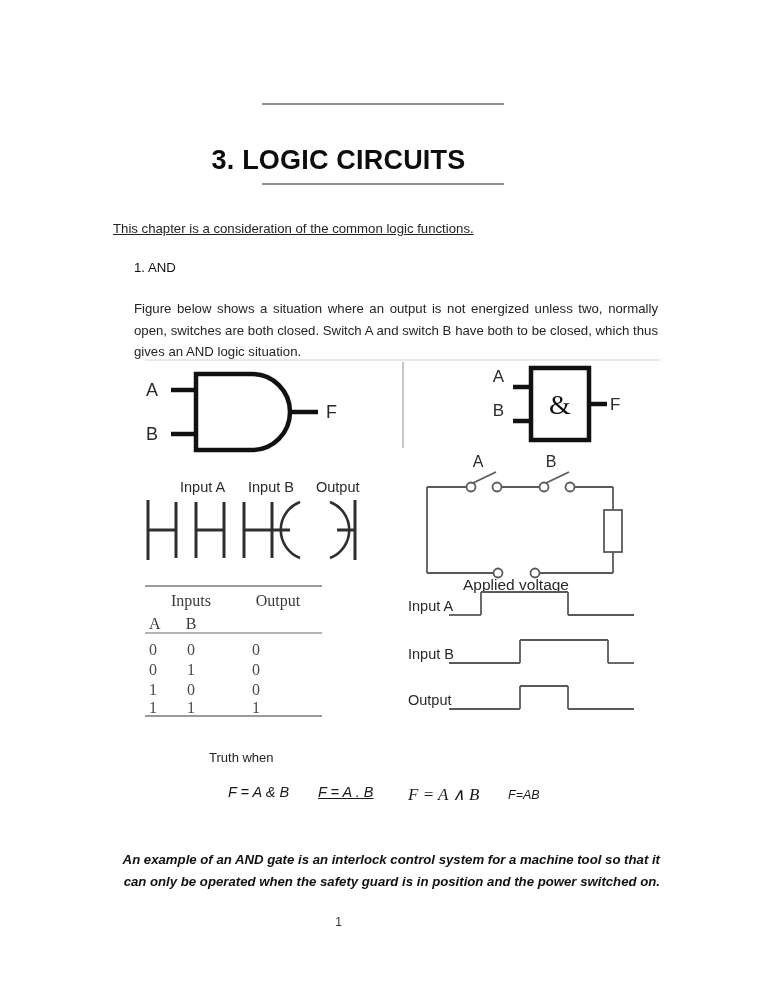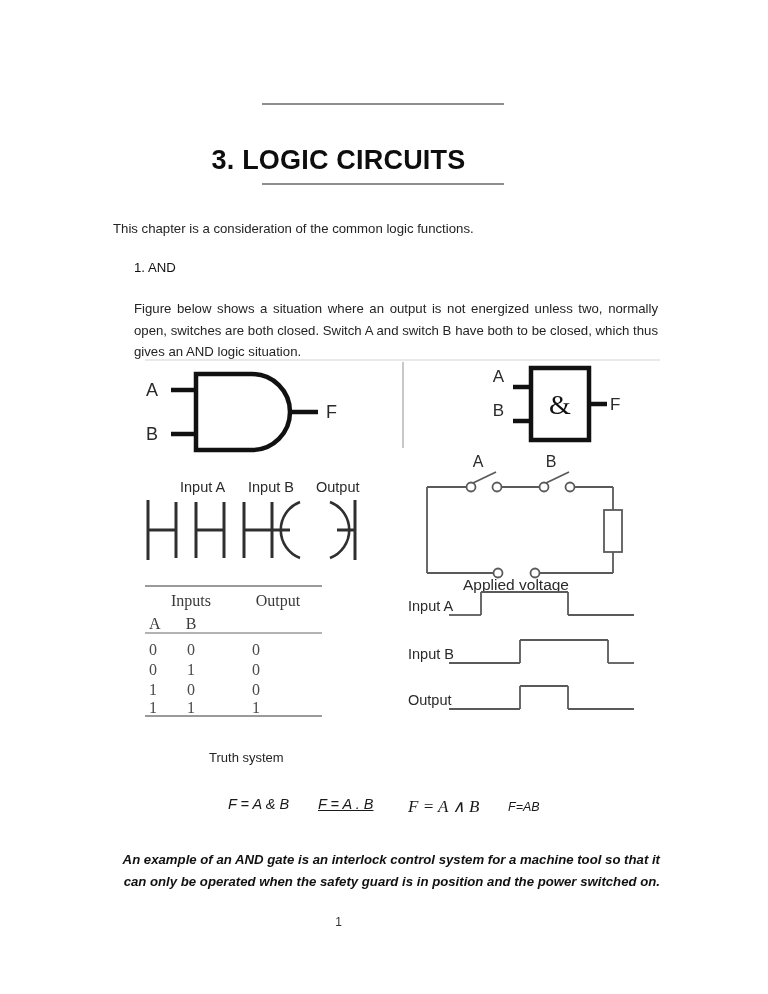--- a/index.html
+++ b/index.html
@@ -43,20 +43,21 @@
 
   
   .intro {
     position: absolute;
     left: 113px;
     top: 206px;
     width: 560px;
     font-size: 13.2px;
     line-height: 1.45;
     color: #242424;
+    text-decoration: underline;
   }
   .sec-heading {
     position: absolute;
     left: 134px;
     top: 249px;
     font-size: 13.2px;
     font-weight: normal;
     color: #111111;
   }
   .para-justified {
@@ -109,21 +110,20 @@
     color: #242424;
   }
 
   
   .eq {
     position: absolute;
     top: 784px;
     font-style: italic;
     color: #1a1a1a;
     white-space: nowrap;
-    margin-top: 12px;
   }
   .eq-sans { font-family: "Liberation Sans", sans-serif; font-size: 14.5px; }
   .eq-serif { font-family: "Liberation Serif", serif; font-size: 17px; }
   .eq-small { font-family: "Liberation Sans", sans-serif; font-size: 12.5px; }
   #eq-1 { left: 228px; }
   #eq-2 { left: 318px; text-decoration: underline; }
   #eq-3 { left: 408px; }
   #eq-4 { left: 508px; top: 788px; }
 </style>
 </head>
@@ -293,21 +293,21 @@
         </g>
         <g font-family="Liberation Serif, serif" font-size="16" fill="#4a4a4a">
           <text x="149" y="361">1</text>
           <text x="191" y="361" text-anchor="middle">1</text>
           <text x="252" y="361">1</text>
         </g>
       </g>
     </svg>
   </div>
 
-  <div class="fig-caption">Truth system</div>
+  <div class="fig-caption">Truth when</div>
 
   <div class="eq eq-sans" id="eq-1">F = A &amp; B</div>
   <div class="eq eq-sans" id="eq-2">F = A . B</div>
   <div class="eq eq-serif" id="eq-3">F = A ∧ B</div>
   <div class="eq eq-small" id="eq-4">F=AB</div>
 
   <p class="closing-note">An example of an AND gate is an interlock control system for a machine tool so that it can only be operated when the safety guard is in position and the power switched on.</p>
 
   <div id="page-number">1</div>
 

